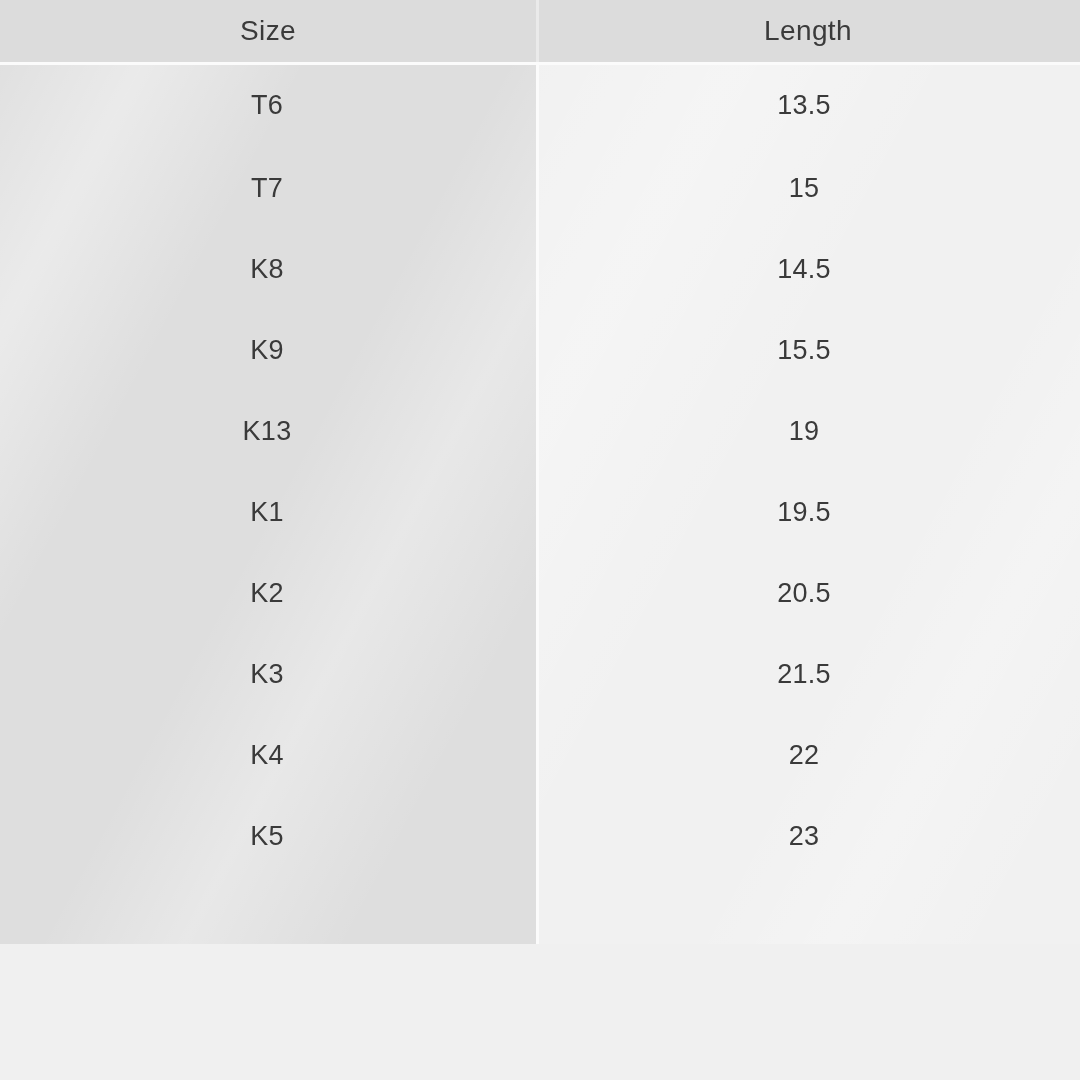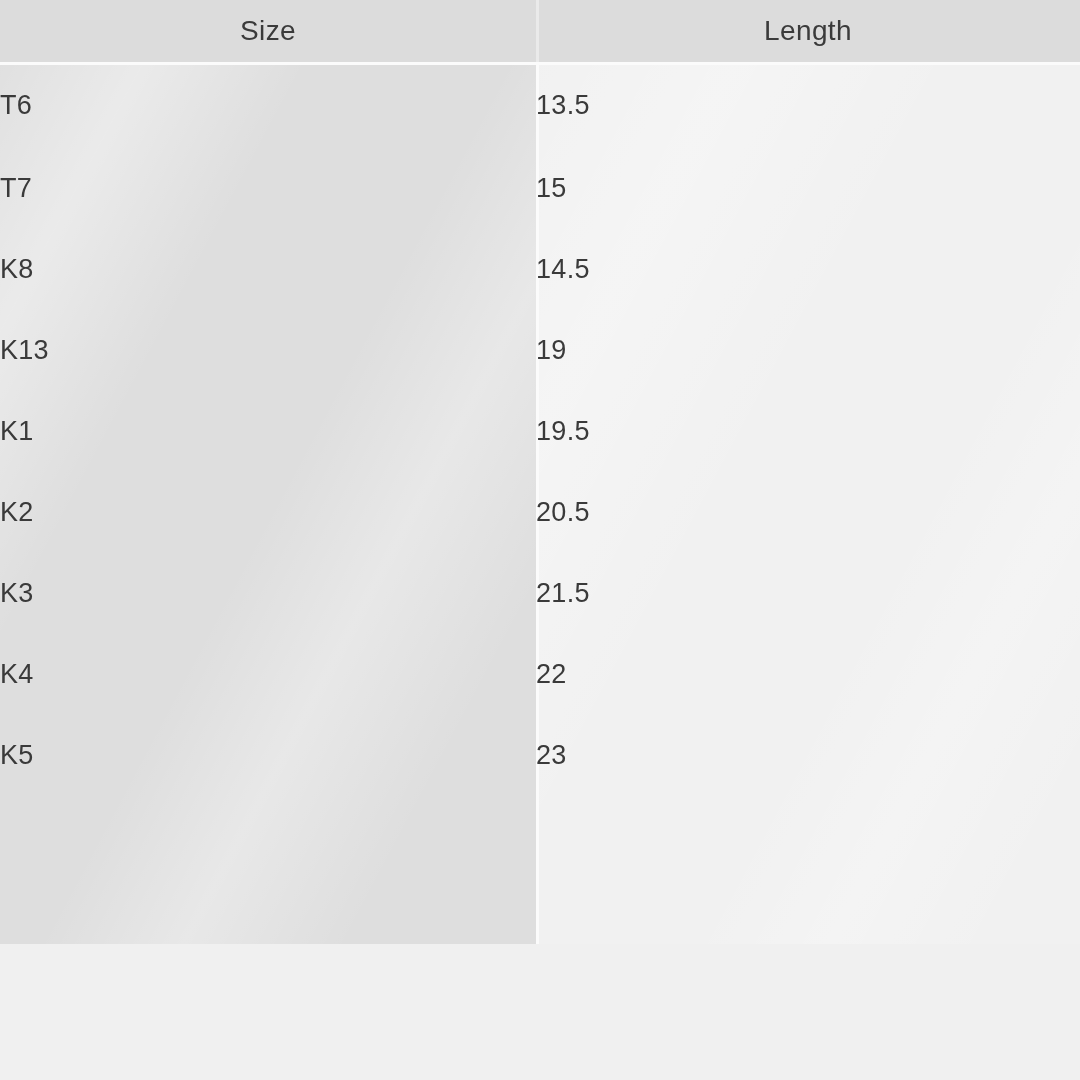--- a/index.html
+++ b/index.html
@@ -109,21 +109,21 @@
     text-align: center;
     vertical-align: middle;
     background: transparent;
   }
   table.size-table td {
     height: 81px;
     padding: 0;
     font-size: 27px;
     color: #3a3a3a;
     letter-spacing: 0.3px;
-    text-align: left;
+    text-align: center;
     vertical-align: middle;
     background: transparent;
     white-space: nowrap;
   }
   
   table.size-table tbody tr:first-child td { height: 86px; }
 
   table.size-table td.size-cell   { padding-right: 2px; }
   table.size-table td.length-cell { padding-right: 8px; }
 </style>
@@ -159,20 +159,24 @@
         </tr>
         <tr>
           <td class="size-cell">T7</td>
           <td class="length-cell">15</td>
         </tr>
         <tr>
           <td class="size-cell">K8</td>
           <td class="length-cell">14.5</td>
         </tr>
         <tr>
+          <td class="size-cell">K9</td>
+          <td class="length-cell">15.5</td>
+        </tr>
+        <tr>
           <td class="size-cell">K13</td>
           <td class="length-cell">19</td>
         </tr>
         <tr>
           <td class="size-cell">K1</td>
           <td class="length-cell">19.5</td>
         </tr>
         <tr>
           <td class="size-cell">K2</td>
           <td class="length-cell">20.5</td>

